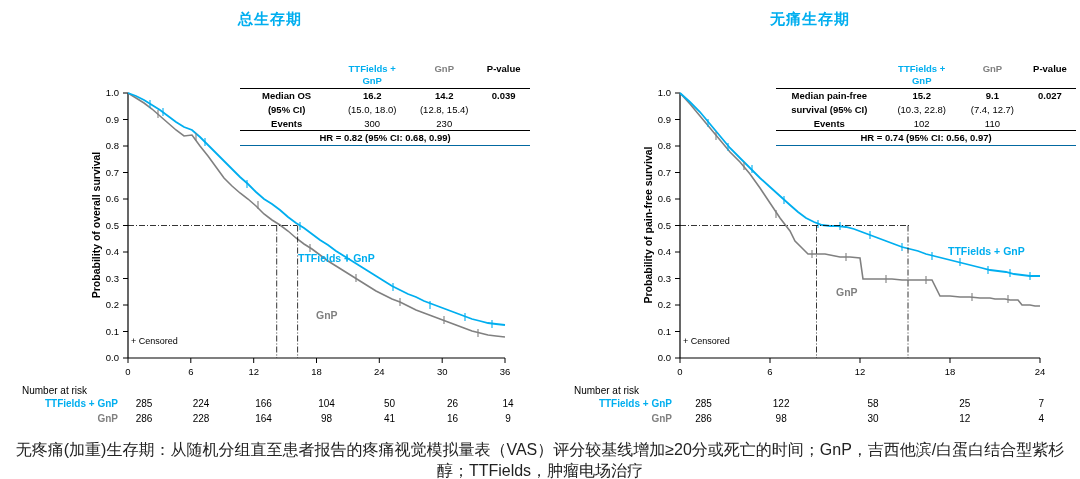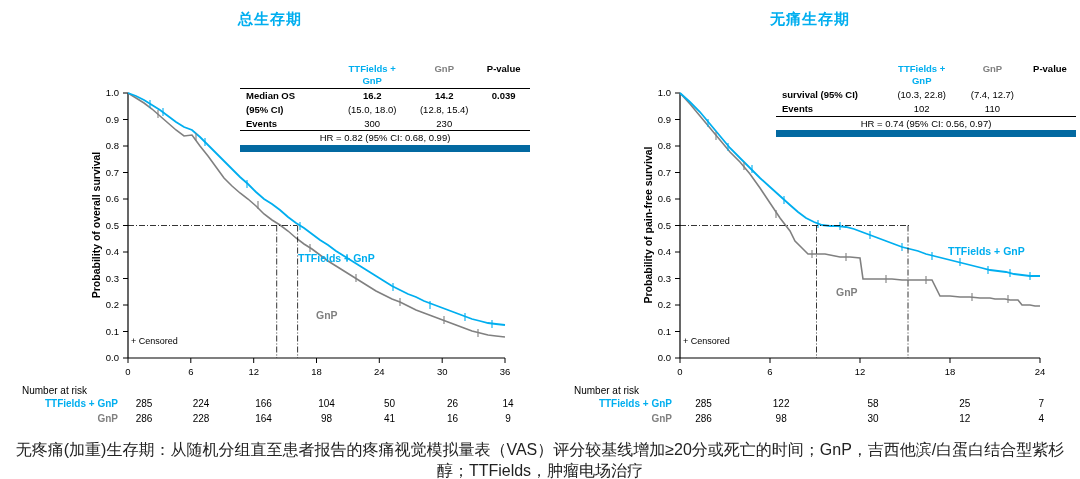--- a/index.html
+++ b/index.html
@@ -20,24 +20,24 @@
   .plot-wrap{position:absolute;left:0;top:48px;width:540px;height:330px;}
 
   .stats-box{
     position:absolute;font-size:9.5px;line-height:1.25;
   }
   .stats-box table{border-collapse:collapse;}
   .stats-box td{padding:1px 6px;vertical-align:top;}
   .hdr-blue{color:#00AEEF;font-weight:bold;text-align:center;}
   .hdr-gray{color:#808080;font-weight:bold;text-align:center;}
   .hdr-p{font-weight:bold;text-align:center;}
-  .lbl{font-weight:bold;text-align:left;white-space:nowrap;margin-top:40px;}
+  .lbl{font-weight:bold;text-align:center;white-space:nowrap;margin-top:40px;}
   .val{text-align:center;font-weight:bold;}
   .val.sub{font-weight:normal;}
-  .hr-row{border-top:1px solid #000;border-bottom:7px solid #0369a1;text-align:center;padding:3px 0;font-size:9.5px;}
+  .hr-row{border-top:1px solid #000;border-bottom:1px solid #0369a1;text-align:center;padding:3px 0;font-size:9.5px;font-weight:bold;}
   .topline{border-top:1px solid #000;}
 
   .risk-table{position:absolute;font-size:10px;}
   .risk-title{font-size:10px;color:#000;margin-bottom:0;}
   .risk-table table{border-collapse:collapse;}
   .risk-table td{padding:2px 0;}
   .rl-blue{color:#00AEEF;font-weight:bold;text-align:right;white-space:nowrap;}
   .rl-gray{color:#808080;font-weight:bold;text-align:right;white-space:nowrap;}
   .rv{text-align:center;}
 
@@ -315,20 +315,26 @@
 
   <div class="stats-box" style="left:236px;top:62px;width:300px;">
     <table>
       <tbody>
           <tr>
         <td style="width:104px;"></td>
         <td class="hdr-blue" style="width:80px;">TTFields + GnP</td>
         <td class="hdr-gray" style="width:66px;">GnP</td>
         <td class="hdr-p" style="width:48px;">P-value</td>
       </tr>
+      <tr class="topline">
+        <td class="lbl">Median pain-free</td>
+        <td class="val">15.2</td>
+        <td class="val">9.1</td>
+        <td class="val">0.027</td>
+      </tr>
       <tr>
         <td class="lbl">survival (95% CI)</td>
         <td class="val sub">(10.3, 22.8)</td>
         <td class="val sub">(7.4, 12.7)</td>
         <td></td>
       </tr>
       <tr>
         <td class="lbl">Events</td>
         <td class="val sub">102</td>
         <td class="val sub">110</td>

